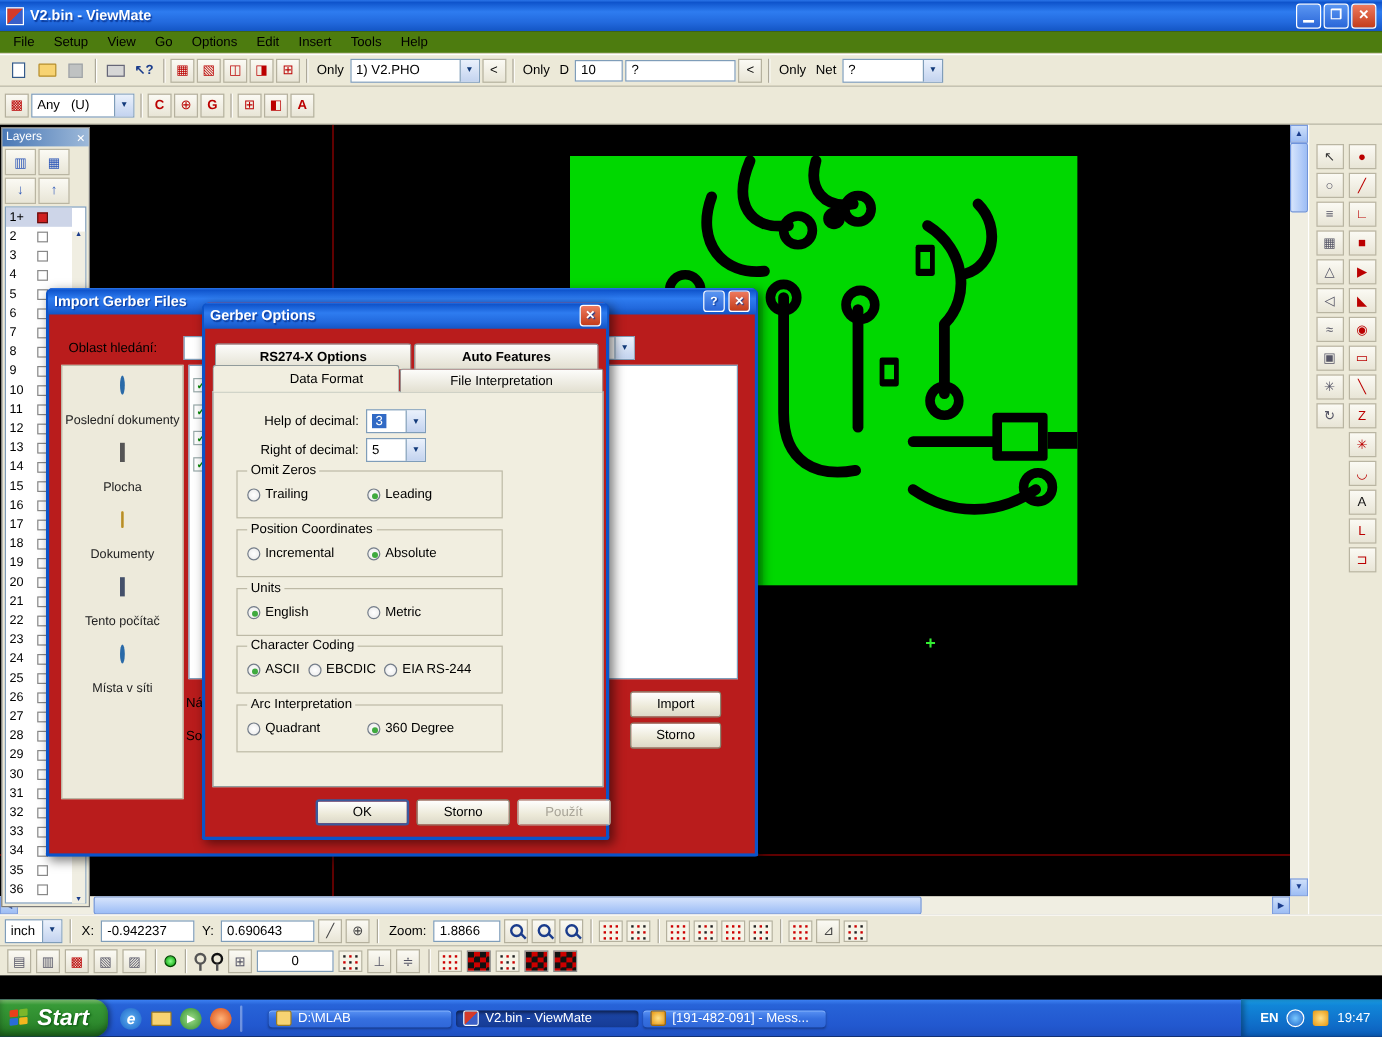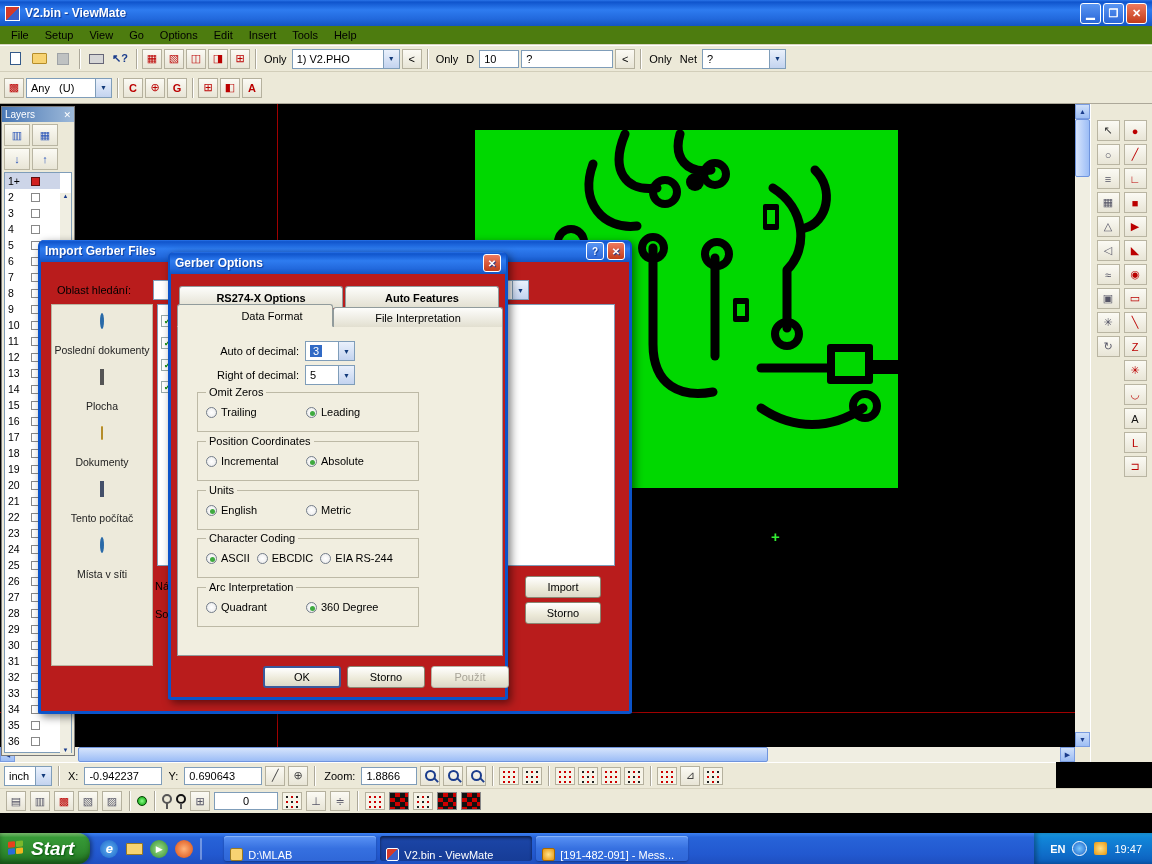--- a/index.html
+++ b/index.html
@@ -160,21 +160,21 @@
   .gbox.three .radio-wrap { margin-right:7px; }
   .radio { width:11px; height:11px; border-radius:50%; border:1px solid #747d8a;
     background:radial-gradient(#ffffff,#e8e8e8); position:relative; flex:0 0 auto; }
   .radio.checked::after { content:""; position:absolute; left:3px; top:3px; width:5px; height:5px;
     border-radius:50%; background:#3faa3f; }
   .dlg-ok { position:absolute; left:92px; top:414px; width:78px; height:22px; }
   .dlg-cancel { position:absolute; left:176px; top:414px; width:78px; height:22px; }
   .dlg-apply { position:absolute; left:260px; top:414px; width:78px; height:22px; }
 
   
-  .status1 { position:absolute; top:762px; left:0; width:1056px; height:26px; background:#ece9d8;
+  .status1 { position:absolute; top:762px; left:0; width:1152px; height:26px; background:#ece9d8;
     border-top:1px solid #fff; display:flex; align-items:center; padding:0 4px; gap:3px; }
   .status2 { position:absolute; top:788px; left:0; width:1152px; height:25px; background:#ece9d8;
     display:flex; align-items:center; padding:0 6px; gap:4px; border-top:1px solid #d8d4c0; }
   .mag { position:relative; width:11px; height:11px; border:2px solid #1a3c8c; border-radius:50%; }
   .mag::after { content:""; position:absolute; width:6px; height:2px; background:#1a3c8c;
     right:-5px; bottom:-2px; transform:rotate(45deg); }
   .dg { width:20px; height:18px; border:1px solid #b5b19e; background:#f6f4e8; position:relative; }
   .dg::before { content:""; position:absolute; left:3px; top:3px; width:2px; height:2px; background:#c00;
     box-shadow:5px 0 #c00,10px 0 #c00,0 5px #c00,5px 5px #c00,10px 5px #c00,0 10px #c00,5px 10px #c00,10px 10px #c00; }
   .dg.dark::before { background:#222;
@@ -200,24 +200,24 @@
   .wf1{background:#e8401c;} .wf2{background:#7bb72b;} .wf3{background:#2a6cd8;} .wf4{background:#f2b61e;}
   .qlaunch { display:flex; align-items:center; gap:7px; padding:0 10px; }
   .ql { width:18px; height:18px; display:flex; align-items:center; justify-content:center; }
   .ql-e { border-radius:50%; background:radial-gradient(#5fb0f0,#1b64c8); color:#fff; font-weight:bold;
     font-style:italic; font-size:13px; }
   .ql-folder { width:17px; height:12px; background:#f7d372; border:1px solid #9a7a20; border-radius:1px; align-self:center; }
   .ql-green { border-radius:50%; background:radial-gradient(#9fe08a,#2e8a2e); color:#fff; font-size:9px; }
   .ql-red { border-radius:50%; background:radial-gradient(#ffb37a,#d84a10); }
   .tb-divider { width:2px; height:22px; background:rgba(255,255,255,.35); border-radius:2px; }
   .tasks { display:flex; gap:4px; margin-left:12px; }
-  .task-btn { width:152px; height:25px; border-radius:3px; color:#fff; font-size:11px;
+  .task-btn { width:152px; height:14px; border-radius:3px; color:#fff; font-size:11px;
     background:linear-gradient(180deg,#5a93f5,#3670e0 50%,#2f67d8);
     box-shadow:inset 0 1px 0 #86b2f8,0 1px 2px rgba(0,0,0,.3);
-    display:flex; align-items:flex-end; gap:5px; padding:0 6px; }
+    display:flex; align-items:center; gap:5px; padding:0 6px; }
   .task-btn.active { background:linear-gradient(180deg,#1c46a8,#163c96); box-shadow:inset 0 2px 3px rgba(0,0,0,.55); }
   .task-label { white-space:nowrap; overflow:hidden; }
   .task-ico { width:13px; height:13px; flex:0 0 auto; border-radius:2px; }
   .ti0 { background:#f7d372; border:1px solid #9a7a20; }
   .ti1 { background:linear-gradient(135deg,#d43a2a 50%,#3a5fc8 50%); border:1px solid #fff; }
   .ti2 { background:radial-gradient(#ffe28a,#e8940a); border:1px solid #a86a00; }
   .tray { margin-left:auto; height:31px; display:flex; align-items:center; gap:7px; padding:0 10px 0 16px;
     background:linear-gradient(180deg,#1ba0e8 0,#1186d8 16%,#0f6cc8 70%,#0b5cb8 100%);
     box-shadow:inset 3px 0 4px rgba(0,0,0,.3); }
   .lang { color:#fff; font-size:11px; font-weight:bold; }
@@ -676,21 +676,21 @@
       <div class="tabs-back">
           <div class="tab-b" style="width: 164px;">RS274-X Options</div>
           <div class="tab-b" style="width: 154px;">Auto Features</div>
         </div>
       <div class="tabs-front">
           <div class="tab-f active" style="width: 156px;">Data Format</div>
           <div class="tab-f" style="width: 170px;">File Interpretation</div>
         </div>
       <div class="page"></div>
 
-      <span class="fmt-lbl" style="top:93px">Auto of decimal:</span>
+      <span class="fmt-lbl" style="top:93px">Help of decimal:</span>
       <span class="combo fmt-combo" style="top:89px">
         <span class="cval"><span class="selval">3</span></span>
         <span class="arrow">▼</span>
       </span>
       <span class="fmt-lbl" style="top:117px">Right of decimal:</span>
       <span class="combo fmt-combo" style="top:113px">
         <span class="cval">5</span>
         <span class="arrow">▼</span>
       </span>
 

